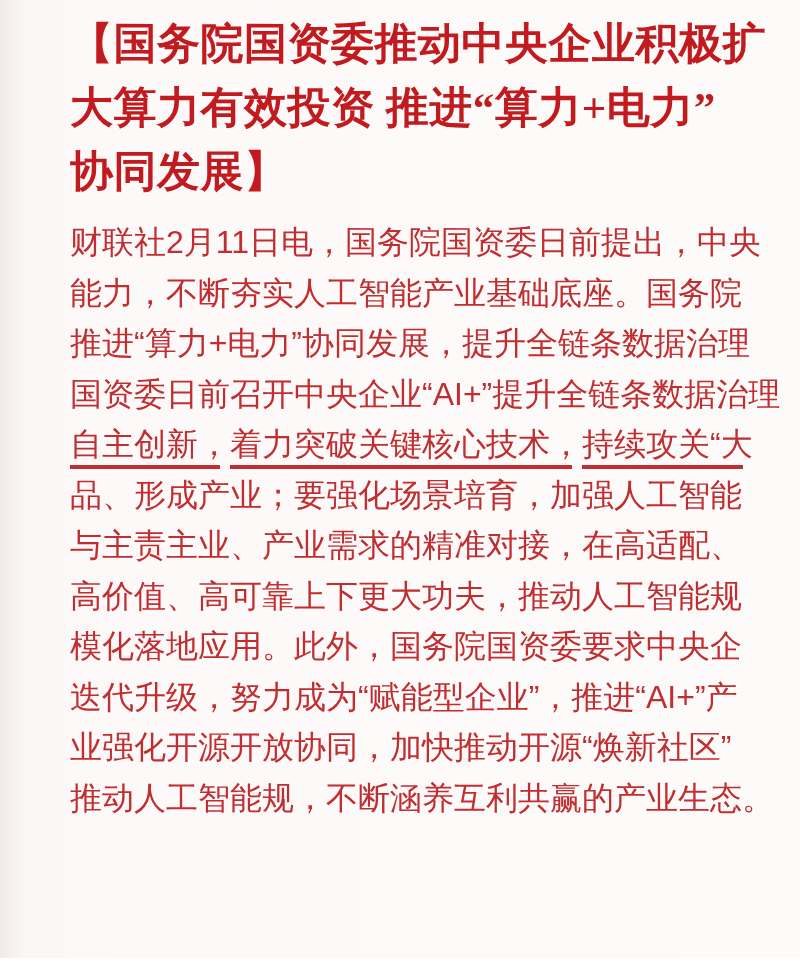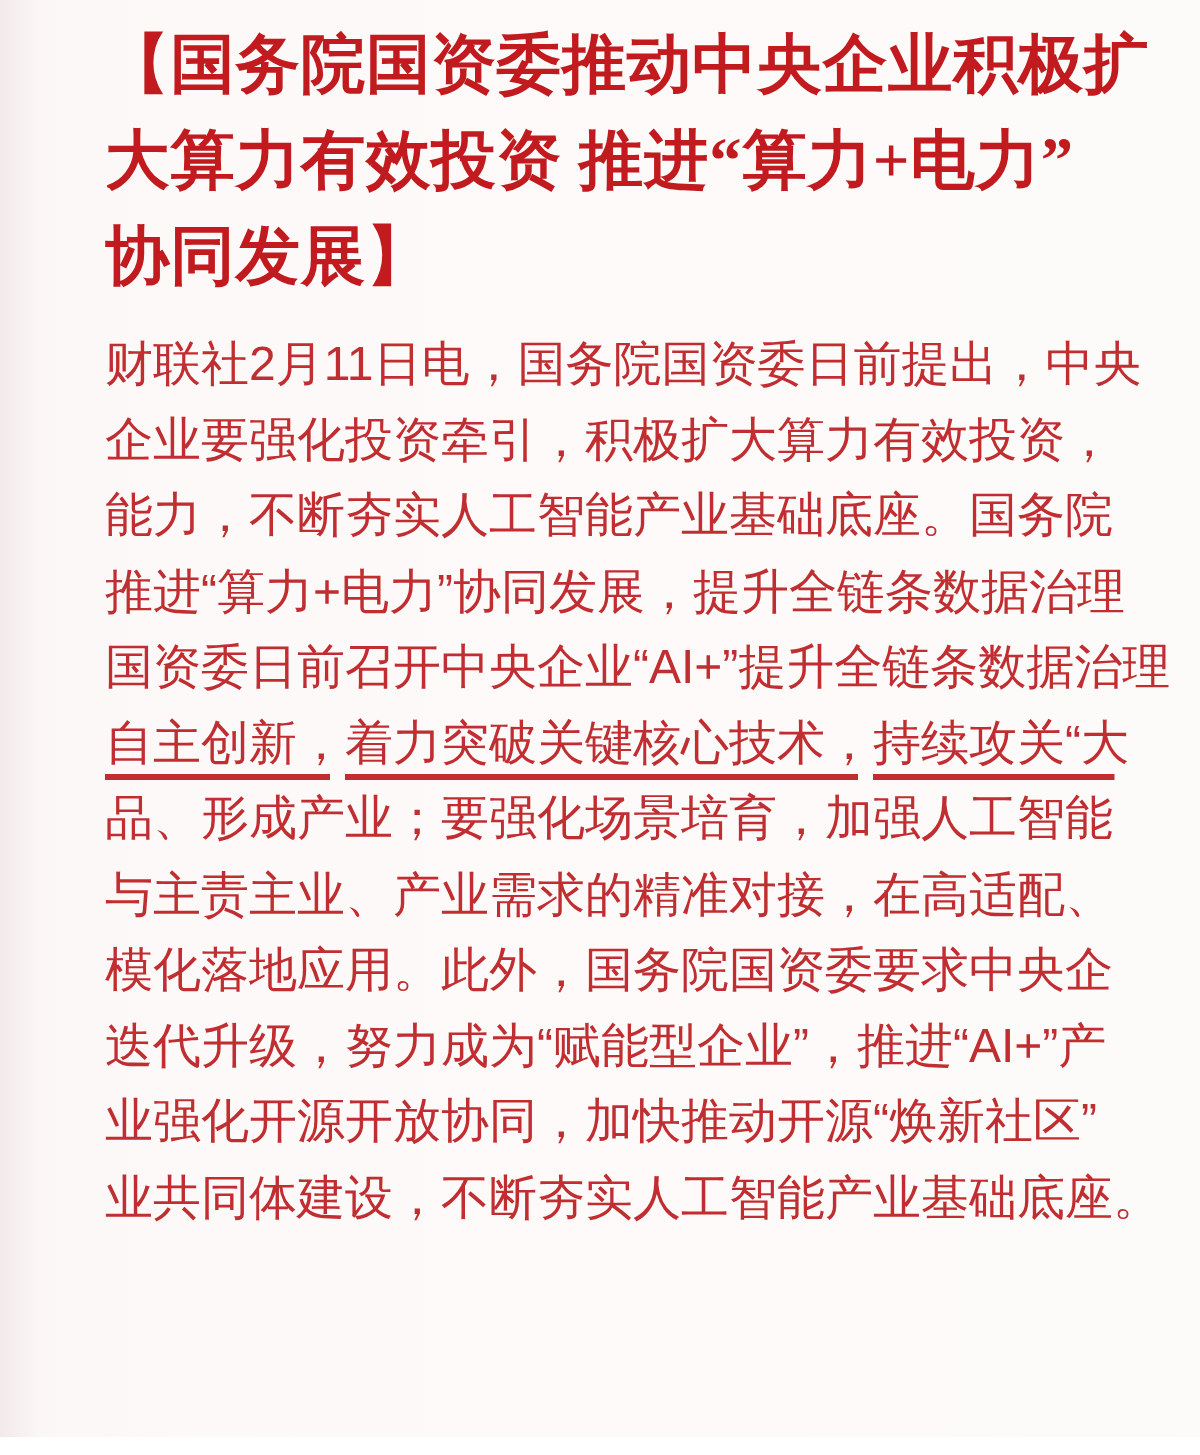--- a/index.html
+++ b/index.html
@@ -61,25 +61,25 @@
 <body>
 
 <div class="page" style="background: linear-gradient(90deg, rgb(242, 234, 234) 0px, rgb(251, 247, 246) 26px, rgb(252, 249, 248) 120px, rgb(253, 251, 250) 100%);">
   <h1 class="title" style="color: rgb(193, 27, 31);">
       <div class="tline">【国务院国资委推动中央企业积极扩</div>
       <div class="tline">大算力有效投资 推进“算力+电力”</div>
       <div class="tline">协同发展】</div>
     </h1>
   <div class="body" style="color: rgb(193, 46, 49);">
       <div class="bline"><span>财联社2月11日电，国务院国资委日前提出，中央</span></div>
-      <div class="bline"><span>企业要强化投资牵引，积极扩大算力有效投资，</span></div>
       <div class="bline"><span>能力，不断夯实人工智能产业基础底座。国务院</span></div>
       <div class="bline"><span>推进“算力+电力”协同发展，提升全链条数据治理</span></div>
       <div class="bline"><span>国资委日前召开中央企业“AI+”提升全链条数据治理</span></div>
       <div class="bline"><span class="u">自主创新，</span><span class="u">着力突破关键核心技术，</span><span class="u">持续攻关“大</span></div>
       <div class="bline"><span>品、形成产业；要强化场景培育，加强人工智能</span></div>
       <div class="bline"><span>与主责主业、产业需求的精准对接，在高适配、</span></div>
+      <div class="bline"><span>高价值、高可靠上下更大功夫，推动人工智能规</span></div>
       <div class="bline"><span>模化落地应用。此外，国务院国资委要求中央企</span></div>
       <div class="bline"><span>迭代升级，努力成为“赋能型企业”，推进“AI+”产</span></div>
       <div class="bline"><span>业强化开源开放协同，加快推动开源“焕新社区”</span></div>
-      <div class="bline"><span>业共同体建设，不断夯实人工智能产业基础底座。</span></div>
+      <div class="bline"><span>推动人工智能规，不断涵养互利共赢的产业生态。</span></div>
     </div>
 </div>
 
 </body></html>

